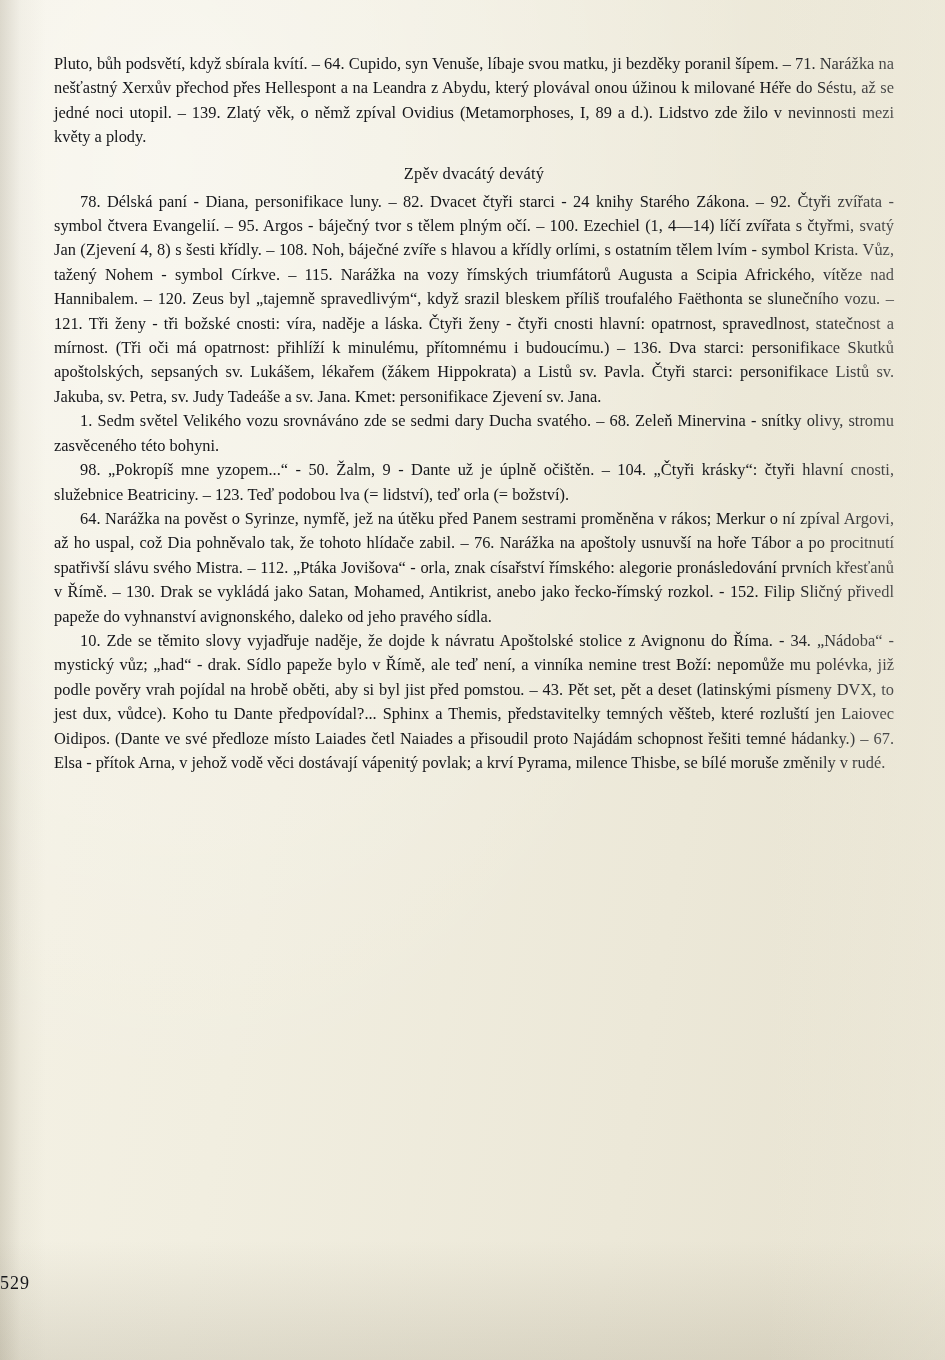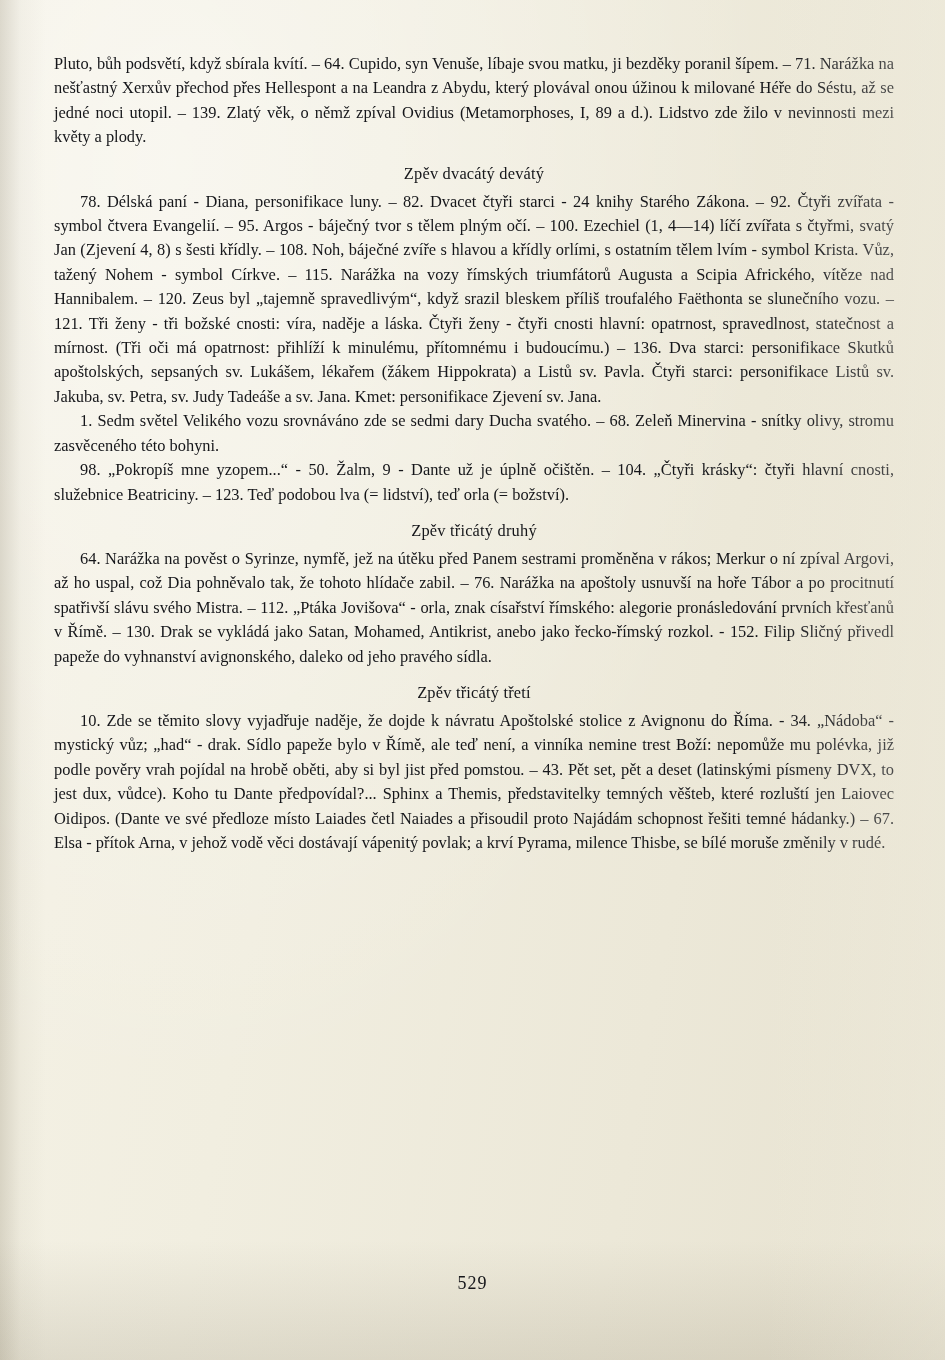--- a/index.html
+++ b/index.html
@@ -67,21 +67,21 @@
     font-weight: normal;
     text-align: center;
     margin: 14px 0 6px 0;
     letter-spacing: 0.2px;
   }
   .folio {
     position: absolute;
     left: 0;
     right: 0;
     bottom: 66px;
-    text-align: center;
+    text-align: left;
     font-size: 18px;
     letter-spacing: 1px;
     z-index: 3;
   }
   
   .ink-fade {
     position: absolute;
     right: 0; top: 0; bottom: 0;
     width: 180px;
     background: linear-gradient(270deg, rgba(242,239,226,0.34) 0%, rgba(242,239,226,0) 100%);
@@ -102,22 +102,20 @@
 
     <p>Pluto, bůh podsvětí, když sbírala kvítí. – 64. Cupido, syn Venuše, líbaje svou matku, ji bezděky poranil šípem. – 71. Narážka na nešťastný Xerxův přechod přes Hellespont a na Leandra z Abydu, který plovával onou úžinou k milované Héře do Séstu, až se jedné noci utopil. – 139. Zlatý věk, o němž zpíval Ovidius (Metamorphoses, I, 89 a d.). Lidstvo zde žilo v nevinnosti mezi květy a plody.</p>
 
     <h2 class="section">Zpěv dvacátý devátý</h2>
     <p class="indent">78. Délská paní - Diana, personifikace luny. – 82. Dvacet čtyři starci - 24 knihy Starého Zákona. – 92. Čtyři zvířata - symbol čtvera Evangelií. – 95. Argos - báječný tvor s tělem plným očí. – 100. Ezechiel (1, 4—14) líčí zvířata s čtyřmi, svatý Jan (Zjevení 4, 8) s šesti křídly. – 108. Noh, báječné zvíře s hlavou a křídly orlími, s ostatním tělem lvím - symbol Krista. Vůz, tažený Nohem - symbol Církve. – 115. Narážka na vozy římských triumfátorů Augusta a Scipia Afrického, vítěze nad Hannibalem. – 120. Zeus byl „tajemně spravedlivým“, když srazil bleskem příliš troufalého Faëthonta se slunečního vozu. – 121. Tři ženy - tři božské cnosti: víra, naděje a láska. Čtyři ženy - čtyři cnosti hlavní: opatrnost, spravedlnost, statečnost a mírnost. (Tři oči má opatrnost: přihlíží k minulému, přítomnému i budoucímu.) – 136. Dva starci: personifikace Skutků apoštolských, sepsaných sv. Lukášem, lékařem (žákem Hippokrata) a Listů sv. Pavla. Čtyři starci: personifikace Listů sv. Jakuba, sv. Petra, sv. Judy Tadeáše a sv. Jana. Kmet: personifikace Zjevení sv. Jana.</p>
 
     <p class="indent">1. Sedm světel Velikého vozu srovnáváno zde se sedmi dary Ducha svatého. – 68. Zeleň Minervina - snítky olivy, stromu zasvěceného této bohyni.</p>
 
     <p class="indent">98. „Pokropíš mne yzopem...“ - 50. Žalm, 9 - Dante už je úplně očištěn. – 104. „Čtyři krásky“: čtyři hlavní cnosti, služebnice Beatriciny. – 123. Teď podobou lva (= lidství), teď orla (= božství).</p>
 
-    <h2 class="section">Zpěv třicátý druhý</h2>
     <p class="indent">64. Narážka na pověst o Syrinze, nymfě, jež na útěku před Panem sestrami proměněna v rákos; Merkur o ní zpíval Argovi, až ho uspal, což Dia pohněvalo tak, že tohoto hlídače zabil. – 76. Narážka na apoštoly usnuvší na hoře Tábor a po procitnutí spatřivší slávu svého Mistra. – 112. „Ptáka Jovišova“ - orla, znak císařství římského: alegorie pronásledování prvních křesťanů v Římě. – 130. Drak se vykládá jako Satan, Mohamed, Antikrist, anebo jako řecko-římský rozkol. - 152. Filip Sličný přivedl papeže do vyhnanství avignonského, daleko od jeho pravého sídla.</p>
 
-    <h2 class="section">Zpěv třicátý třetí</h2>
     <p class="indent">10. Zde se těmito slovy vyjadřuje naděje, že dojde k návratu Apoštolské stolice z Avignonu do Říma. - 34. „Nádoba“ - mystický vůz; „had“ - drak. Sídlo papeže bylo v Římě, ale teď není, a vinníka nemine trest Boží: nepomůže mu polévka, již podle pověry vrah pojídal na hrobě oběti, aby si byl jist před pomstou. – 43. Pět set, pět a deset (latinskými písmeny DVX, to jest dux, vůdce). Koho tu Dante předpovídal?... Sphinx a Themis, představitelky temných věšteb, které rozluští jen Laiovec Oidipos. (Dante ve své předloze místo Laiades četl Naiades a přisoudil proto Najádám schopnost řešiti temné hádanky.) – 67. Elsa - přítok Arna, v jehož vodě věci dostávají vápenitý povlak; a krví Pyrama, milence Thisbe, se bílé moruše změnily v rudé.</p>
 
   </div>
 </div>
 
 <div class="folio">529</div>
 
 </body></html>

